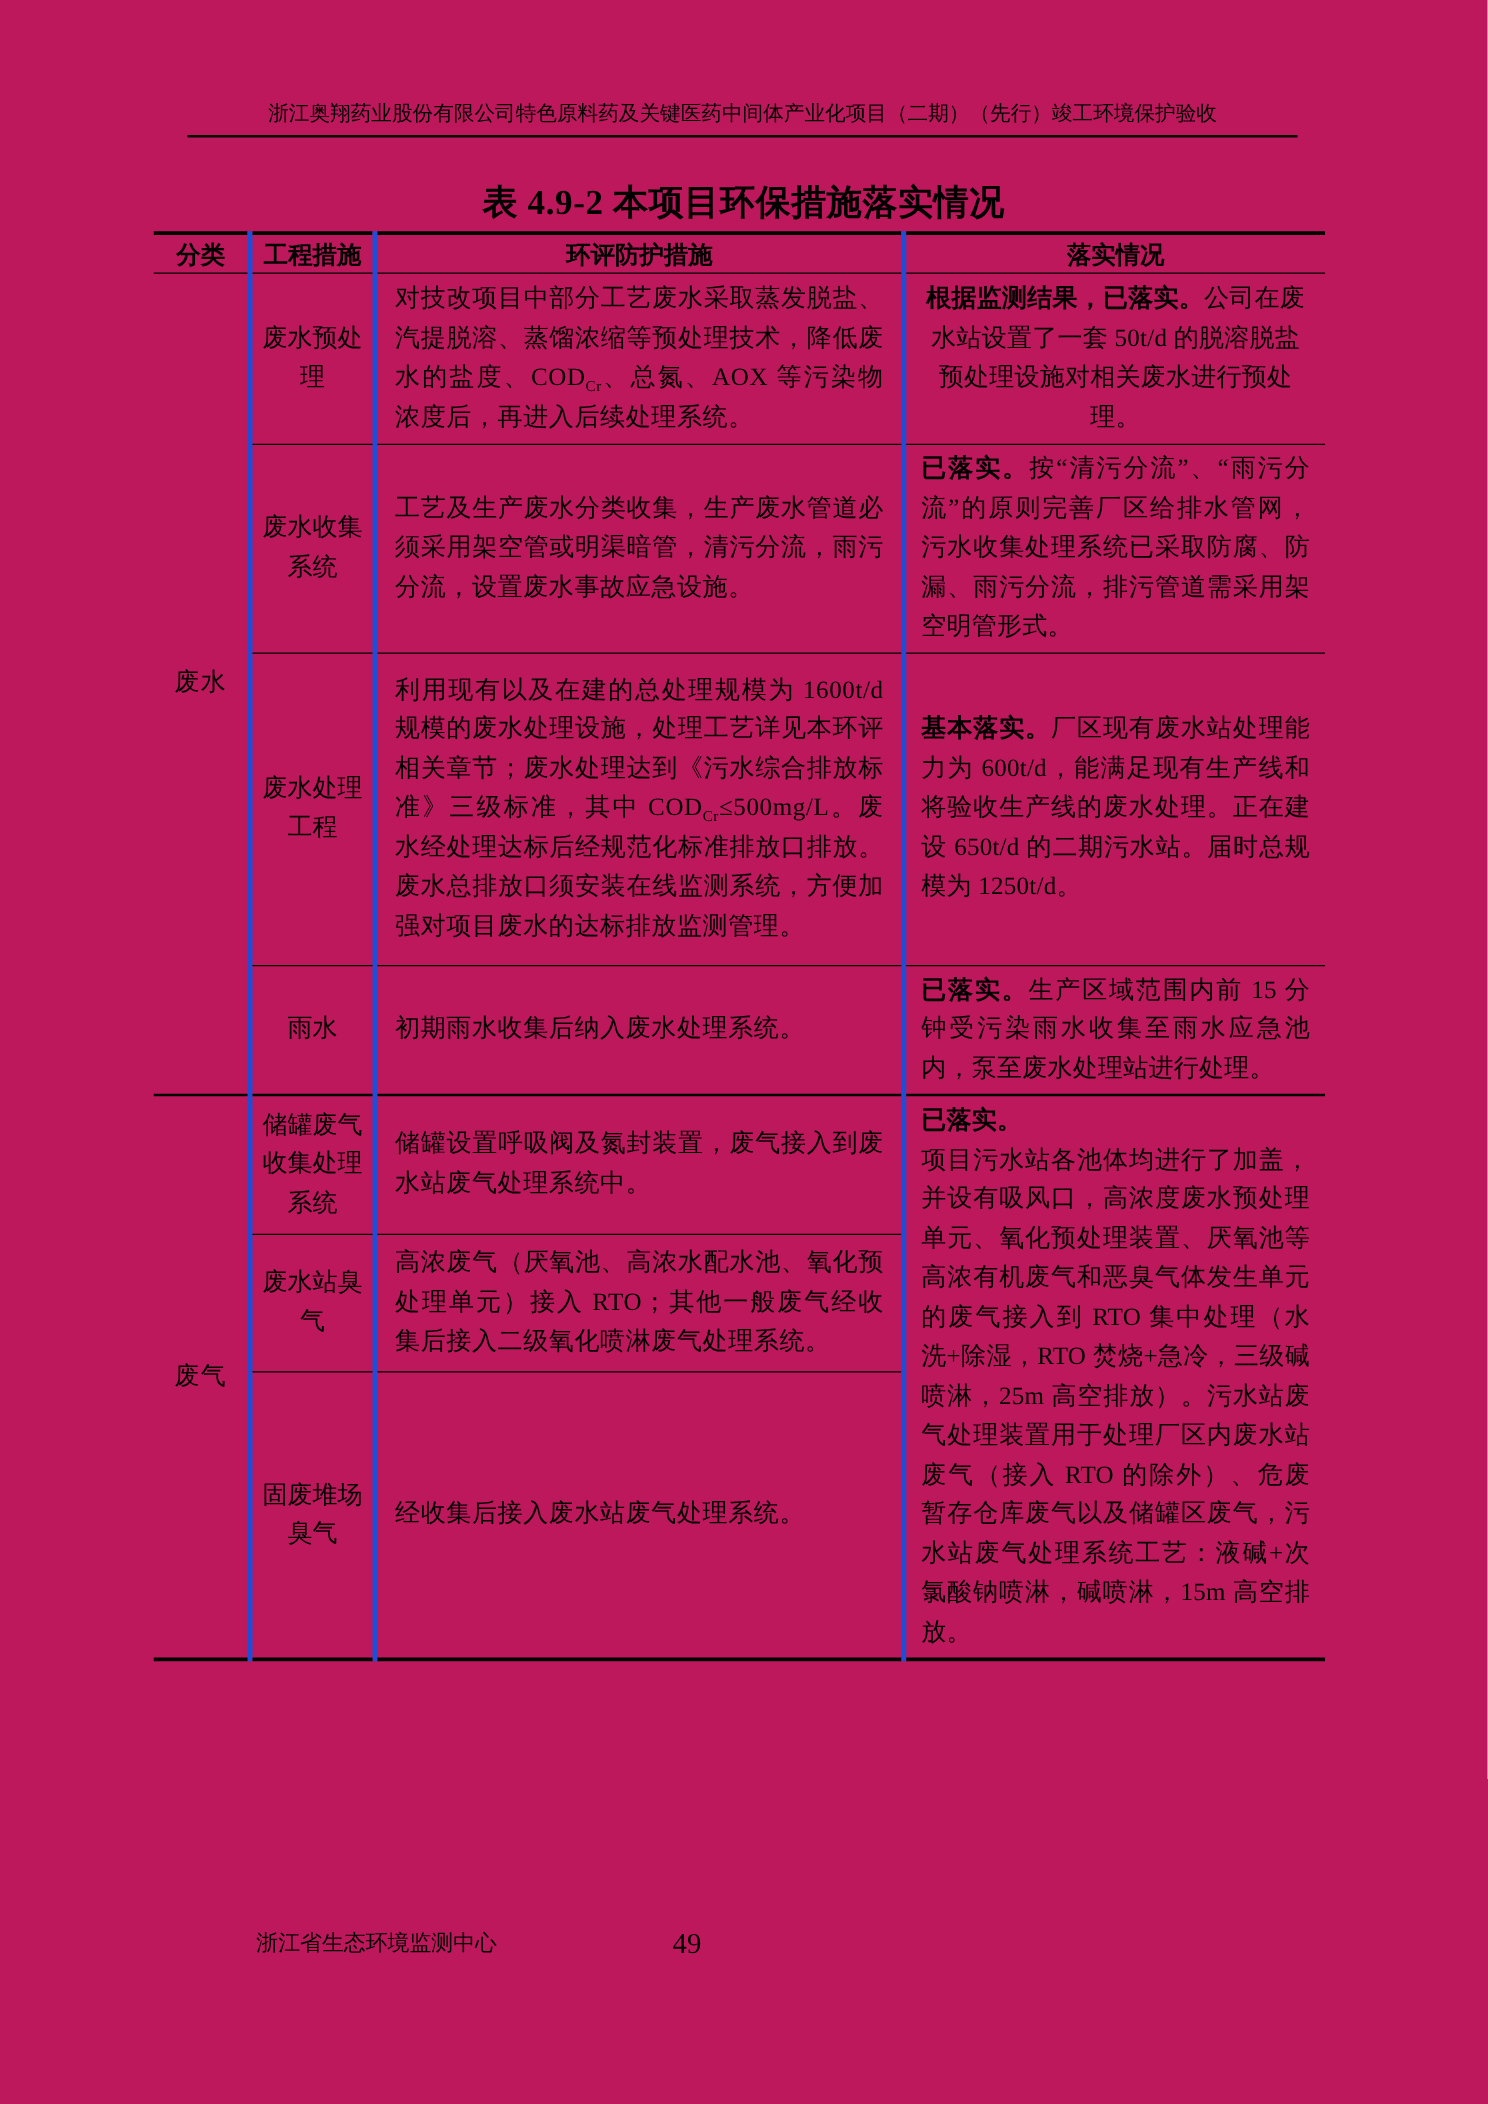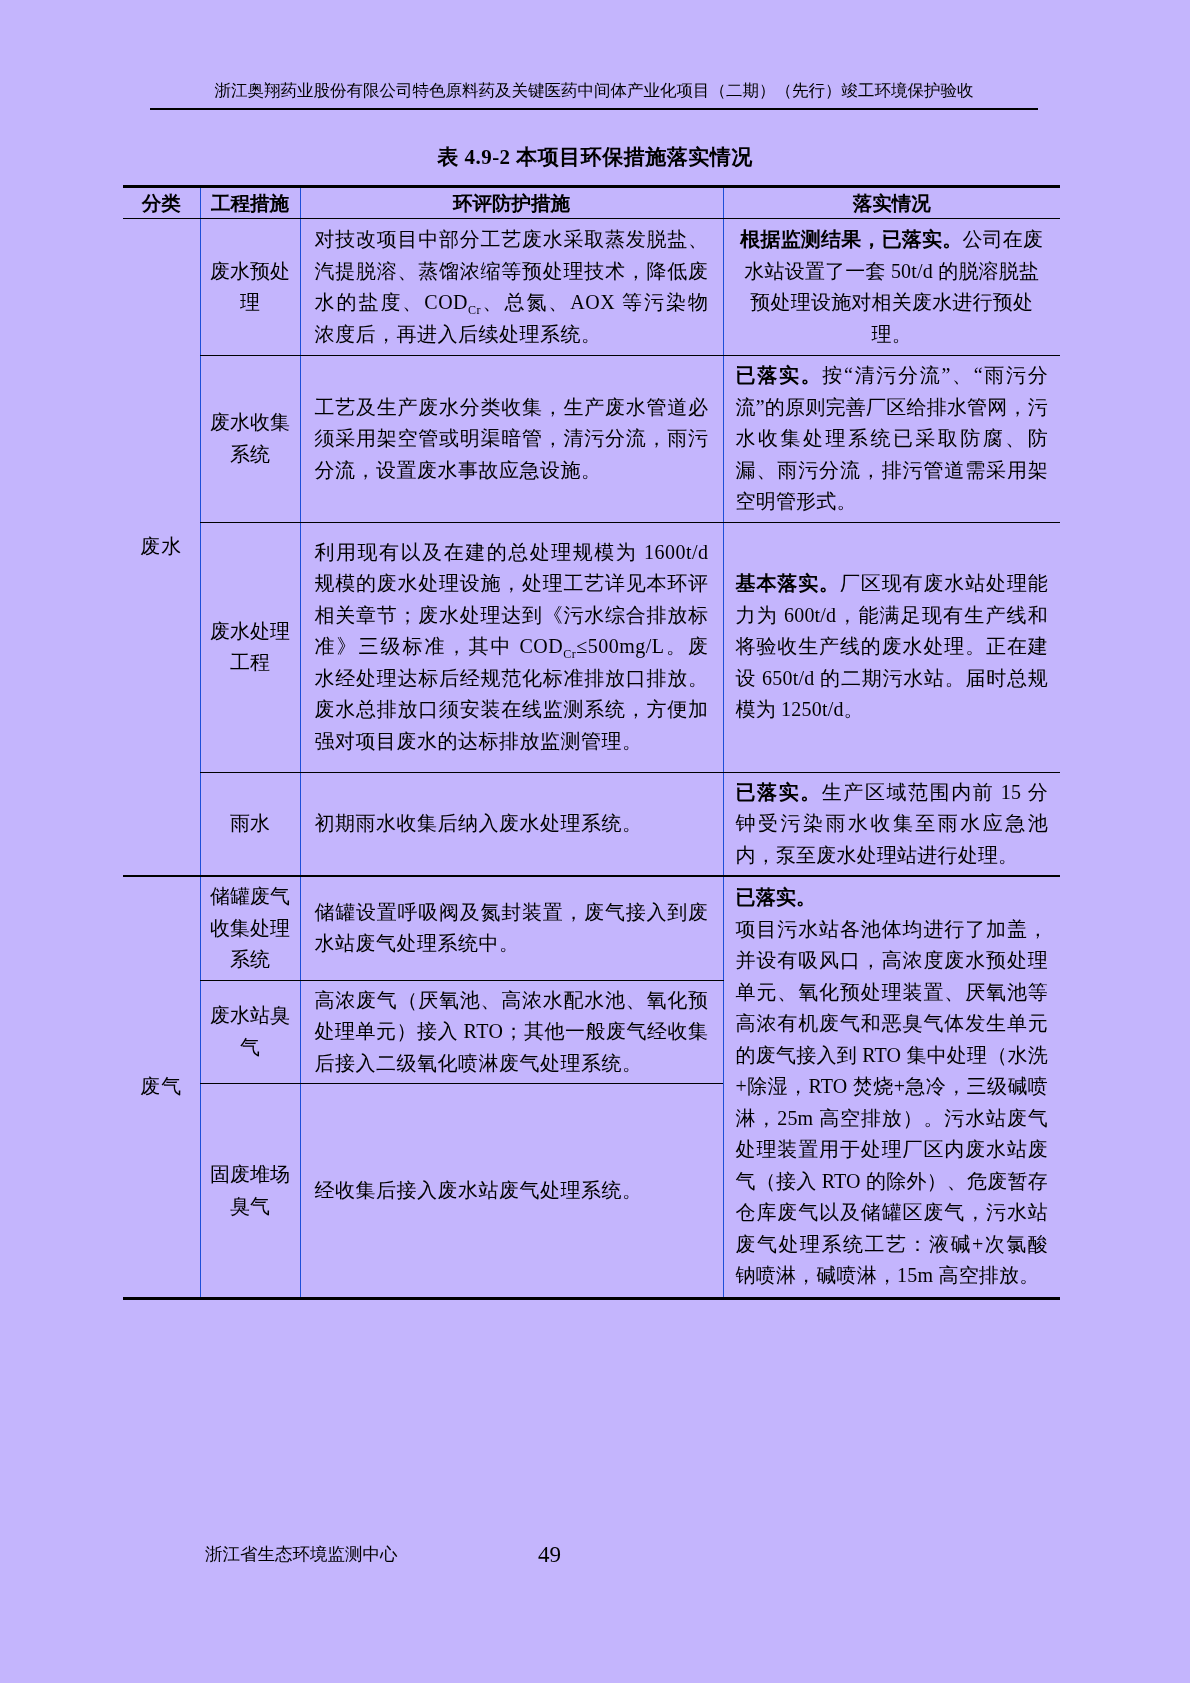--- a/index.html
+++ b/index.html
@@ -1,37 +1,37 @@
 <!DOCTYPE html>
 <html><head>
 <meta charset="utf-8">
 <style>
   html,body { margin:0; padding:0; background:#e8e8e8; }
   .page {
     position:relative;
     width:1190px; height:1683px;
     margin:0 auto;
-    background:#c4b5fd;
+    background:#be185d;
     color:#000;
     font-family:"Liberation Serif", serif;
   }
   .doc-header {
     position:absolute;
     top:76px; left:150px; width:888px;
     text-align:center;
     font-size:16.5px;
     line-height:29px;
     border-bottom:2px solid #000;
     padding-bottom:3px;
   }
   .table-title {
     position:absolute;
     top:143px; left:0; width:100%;
     text-align:center;
-    font-size:21px;
+    font-size:28px;
     font-weight:bold;
     letter-spacing:0.5px;
   }
   table.epi-table {
     position:absolute;
     top:185px; left:123px;
     width:937px;
     border-collapse:collapse;
     table-layout:fixed;
     font-size:20px;
@@ -50,21 +50,21 @@
     vertical-align:middle;
     padding:0;
   }
   .epi-table td {
     vertical-align:middle;
     line-height:31.5px;
     border-bottom:1px solid #000;
     padding:4px 0;
   }
   
-  .vline { border-left:1px solid #1d4ed8; }
+  .vline { border-left:4px solid #1d4ed8; }
   
   td.sec-end { border-bottom:2px solid #000 !important; }
   td.tbl-end { border-bottom:3px solid #000 !important; }
   .cat-cell { text-align:center; letter-spacing:1px; }
   .name-cell { text-align:center; padding:4px 6px !important; }
   .eia-cell {
     text-align:justify;
     text-justify:inter-character;
     padding:4px 14px !important;
     letter-spacing:0.5px;

